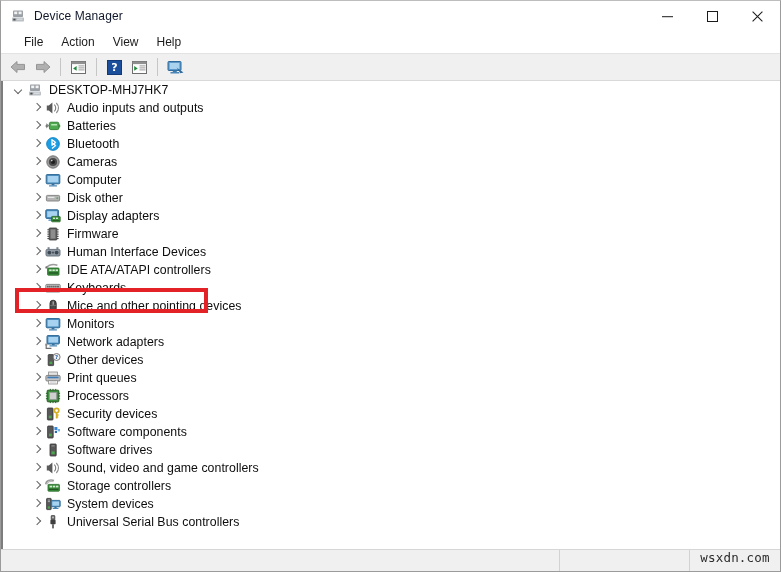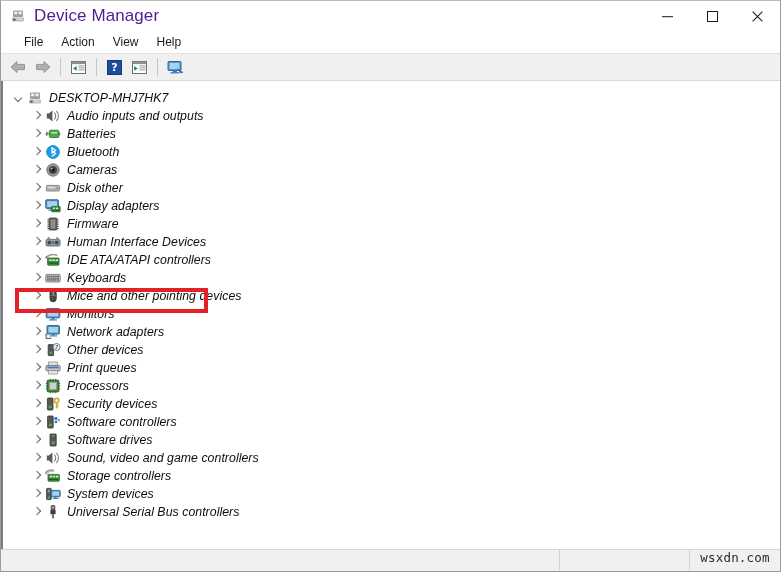--- a/index.html
+++ b/index.html
@@ -38,22 +38,22 @@
     position: relative;
   }
   #title-icon {
     width: 16px; height: 16px;
     margin-left: 9px;
     margin-right: 8px;
     position: relative;
     flex: 0 0 auto;
   }
   #title-text {
-    font-size: 17px;
-    color: #4c1d95;
+    font-size: 12px;
+    color: #0f172a;
     letter-spacing: 0.1px;
     white-space: nowrap;
   }
   #win-controls {
     position: absolute;
     right: 0; top: 0;
     height: 30px;
     display: flex;
   }
   .win-btn {
@@ -111,23 +111,22 @@
   #treepane {
     flex: 1 1 auto;
     background: #ffffff;
     position: relative;
     overflow: hidden;
     border-left: 2px solid #7d7d7d;
     box-sizing: border-box;
   }
   #tree {
     position: absolute;
-    left: 0; top: 8px;
+    left: 0; top: 0;
     width: 100%;
-    font-style: italic;
   }
   .row {
     height: 18px;
     display: flex;
     align-items: center;
     white-space: nowrap;
     position: relative;
   }
   .twisty {
     width: 16px;
@@ -373,20 +372,34 @@
           </span>
           <span class="ico">
             <svg width="16" height="16" viewBox="0 0 16 16">
               <circle cx="8" cy="8" r="6.2" fill="#9b9b9b" stroke="#6b6b6b" stroke-width="0.9"></circle>
               <circle cx="8" cy="8" r="4.1" fill="#4a4a4a"></circle>
               <circle cx="8" cy="8" r="2.1" fill="#1f1f1f"></circle>
               <circle cx="6.8" cy="6.6" r="0.8" fill="#dcdcdc"></circle>
             </svg>
           </span>
           <span class="label">Cameras</span>
+        </div>
+        <div class="row depth1">
+          <span class="twisty">
+            <span class="tw-glyph"></span>
+          </span>
+          <span class="ico">
+            <svg width="16" height="16" viewBox="0 0 16 16">
+              <rect x="1.2" y="2.6" width="13.6" height="9.2" rx="0.9" fill="#4e8fc0" stroke="#2b6794" stroke-width="1"></rect>
+              <rect x="2.6" y="4.0" width="10.8" height="6.4" fill="#a7d2f0"></rect>
+              <rect x="6.6" y="11.8" width="2.8" height="1.6" fill="#36719e"></rect>
+              <rect x="4.0" y="13.3" width="8" height="1.3" rx="0.5" fill="#4a86b5"></rect>
+            </svg>
+          </span>
+          <span class="label">Computer</span>
         </div>
         <div class="row depth1">
           <span class="twisty">
             <span class="tw-glyph"></span>
           </span>
           <span class="ico">
             <svg width="16" height="16" viewBox="0 0 16 16">
               <rect x="1.4" y="5.4" width="13.2" height="5.6" rx="1" fill="#b4b4b4" stroke="#7d7d7d" stroke-width="0.9"></rect>
               <rect x="2.8" y="6.8" width="6.6" height="1.2" fill="#e6e6e6"></rect>
               <circle cx="12.3" cy="8.2" r="0.9" fill="#5ea25e"></circle>
@@ -615,21 +628,21 @@
           </span>
           <span class="ico">
             <svg width="16" height="16" viewBox="0 0 16 16">
               <rect x="2.6" y="2.0" width="5.6" height="12" rx="0.7" fill="#585858" stroke="#343434" stroke-width="0.8"></rect>
               <rect x="4.0" y="9.6" width="2.8" height="2.6" fill="#4aa84a"></rect>
               <rect x="9.4" y="3.0" width="3.0" height="3.0" fill="#3a86d6"></rect>
               <rect x="12.6" y="5.0" width="2.4" height="2.4" fill="#6fb3ea"></rect>
               <rect x="9.8" y="6.8" width="2.2" height="2.2" fill="#2a6bb0"></rect>
             </svg>
           </span>
-          <span class="label">Software controllers</span>
+          <span class="label">Software components</span>
         </div>
         <div class="row depth1">
           <span class="twisty">
             <span class="tw-glyph"></span>
           </span>
           <span class="ico">
             <svg width="16" height="16" viewBox="0 0 16 16">
               <rect x="5.0" y="2.0" width="6.2" height="12" rx="0.7" fill="#585858" stroke="#343434" stroke-width="0.8"></rect>
               <rect x="6.5" y="9.4" width="3.2" height="2.8" fill="#4aa84a"></rect>
               <rect x="6.5" y="3.4" width="3.2" height="1.0" fill="#9a9a9a"></rect>

